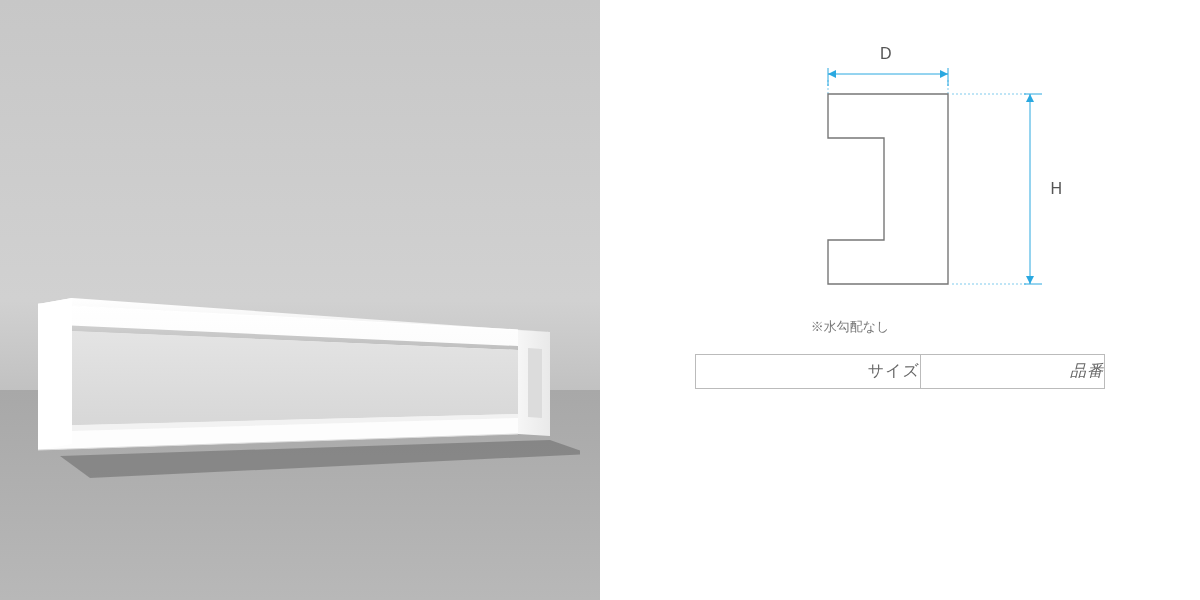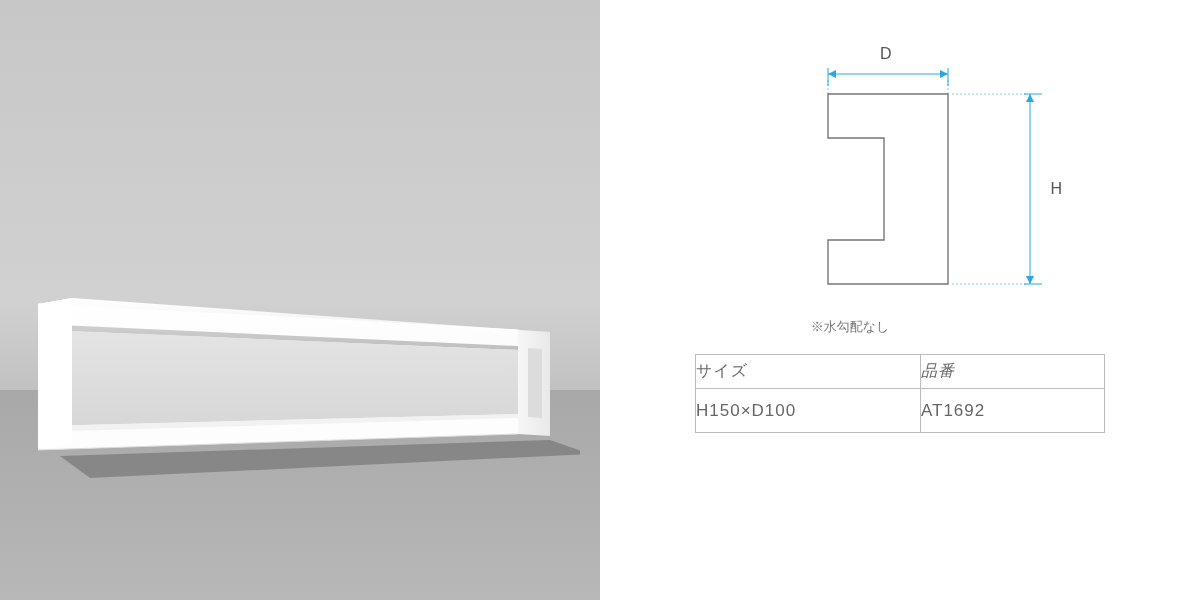--- a/index.html
+++ b/index.html
@@ -60,21 +60,21 @@
     margin-bottom: 18px;
     align-self: center;
     padding-right: 100px;
   }
   table {
     border-collapse: collapse;
     width: 410px;
   }
   th, td {
     border: 1px solid #bbb;
-    text-align: left;
+    text-align: right;
     font-weight: 400;
     font-size: 17px;
     color: #666;
     letter-spacing: 1px;
   }
   th { height: 34px; font-size: 16px; }
   td { height: 44px; }
   .col-size { width: 55%; }
   .col-code { width: 45%; font-style: italic; }
 </style>
@@ -162,19 +162,15 @@
   <div class="note">※水勾配なし</div>
 
   <table>
     <thead>
       <tr>
         <th class="col-size">サイズ</th>
         <th class="col-code">品番</th>
       </tr>
     </thead>
     <tbody>
-      <tr>
-        <td>H150×D100</td>
-        <td>AT1692</td>
-      </tr>
     </tbody>
   </table>
 </div>
 
 </body></html>

